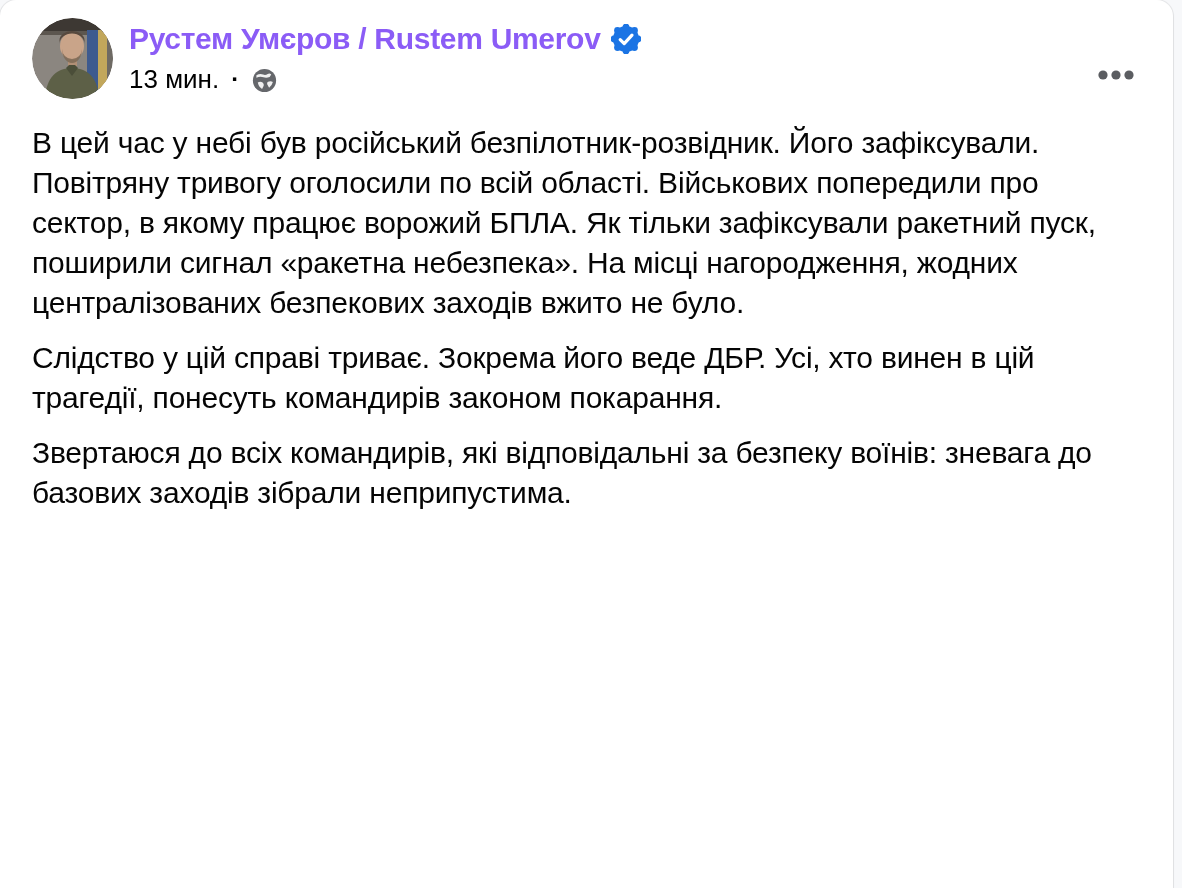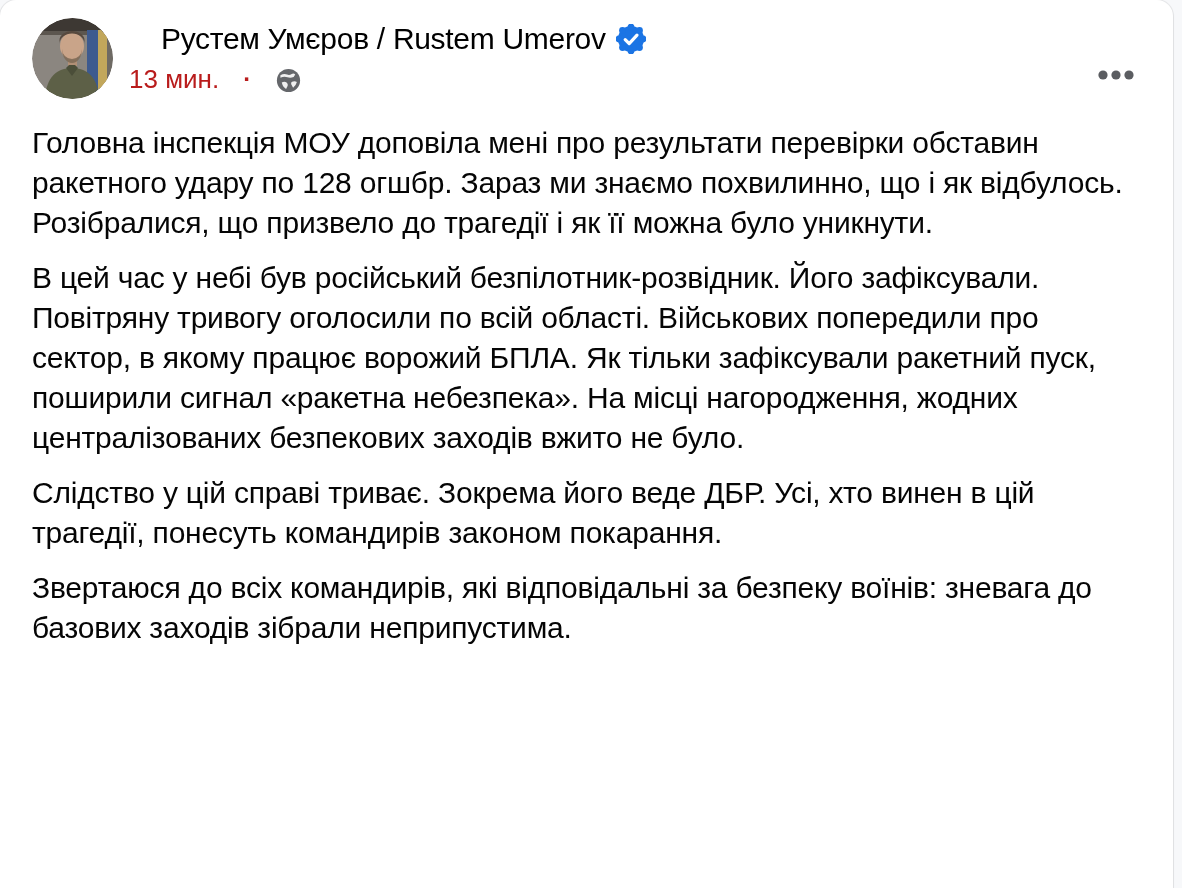--- a/index.html
+++ b/index.html
@@ -36,35 +36,34 @@
     padding-top: 2px;
     min-width: 0;
   }
   .name-row {
     display: flex;
     align-items: center;
     gap: 10px;
   }
   .author {
     font-size: 30px;
-    font-weight: 400;
+    font-weight: 700;
     letter-spacing: -0.3px;
-    color: #000000;
+    color: #8b5cf6;
     line-height: 38px;
     cursor: pointer;
-    margin-left: 32px;
   }
   .badge { display: inline-flex; align-items: center; }
   .meta-row {
     margin-top: 4px;
     display: flex;
     align-items: center;
-    gap: 24px;
+    gap: 12px;
     font-size: 26px;
-    color: #b91c1c;
+    color: #000000;
     line-height: 34px;
   }
   .meta-row .time { cursor: pointer; }
   .meta-row .sep { font-weight: 700; font-size: 24px; }
   .globe { display: inline-flex; align-items: center; margin-top: 2px; }
   .menu-btn {
     margin-left: auto;
     margin-top: 26px;
     width: 62px; height: 62px;
     border: none;
@@ -160,19 +159,18 @@
           <circle cx="5" cy="5" r="4.6"></circle>
           <circle cx="18" cy="5" r="4.6"></circle>
           <circle cx="31" cy="5" r="4.6"></circle>
         </g>
       </svg>
     </button>
 
   </div>
 
   <div class="post-body">
-    <p>Головна інспекція МОУ доповіла мені про результати перевірки обставин ракетного удару по 128 огшбр. Зараз ми знаємо похвилинно, що і як відбулось. Розібралися, що призвело до трагедії і як її можна було уникнути.</p>
     <p>В цей час у небі був російський безпілотник-розвідник. Його зафіксували. Повітряну тривогу оголосили по всій області. Військових попередили про сектор, в якому працює ворожий БПЛА. Як тільки зафіксували ракетний пуск, поширили сигнал «ракетна небезпека». На місці нагородження, жодних централізованих безпекових заходів вжито не було.</p>
     <p>Слідство у цій справі триває. Зокрема його веде ДБР. Усі, хто винен в цій трагедії, понесуть командирів законом покарання.</p>
     <p>Звертаюся до всіх командирів, які відповідальні за безпеку воїнів: зневага до базових заходів зібрали неприпустима.</p>
   </div>
 
 </div>
 
 </body></html>

